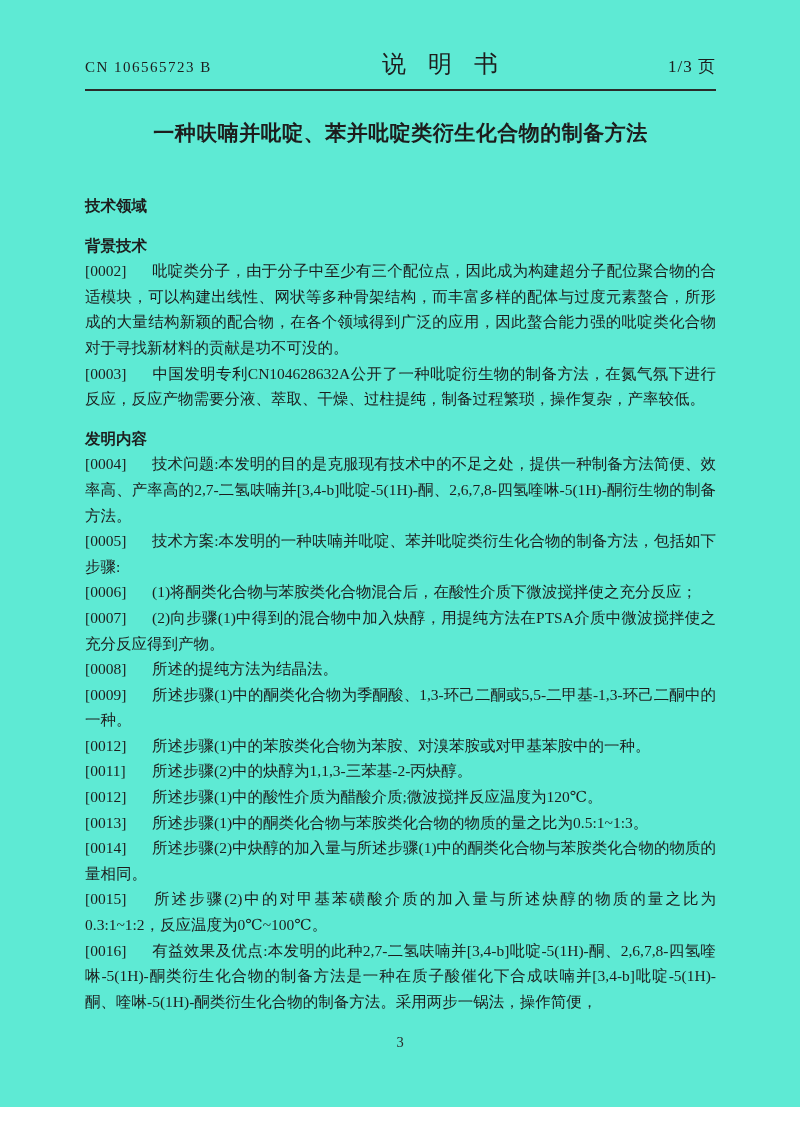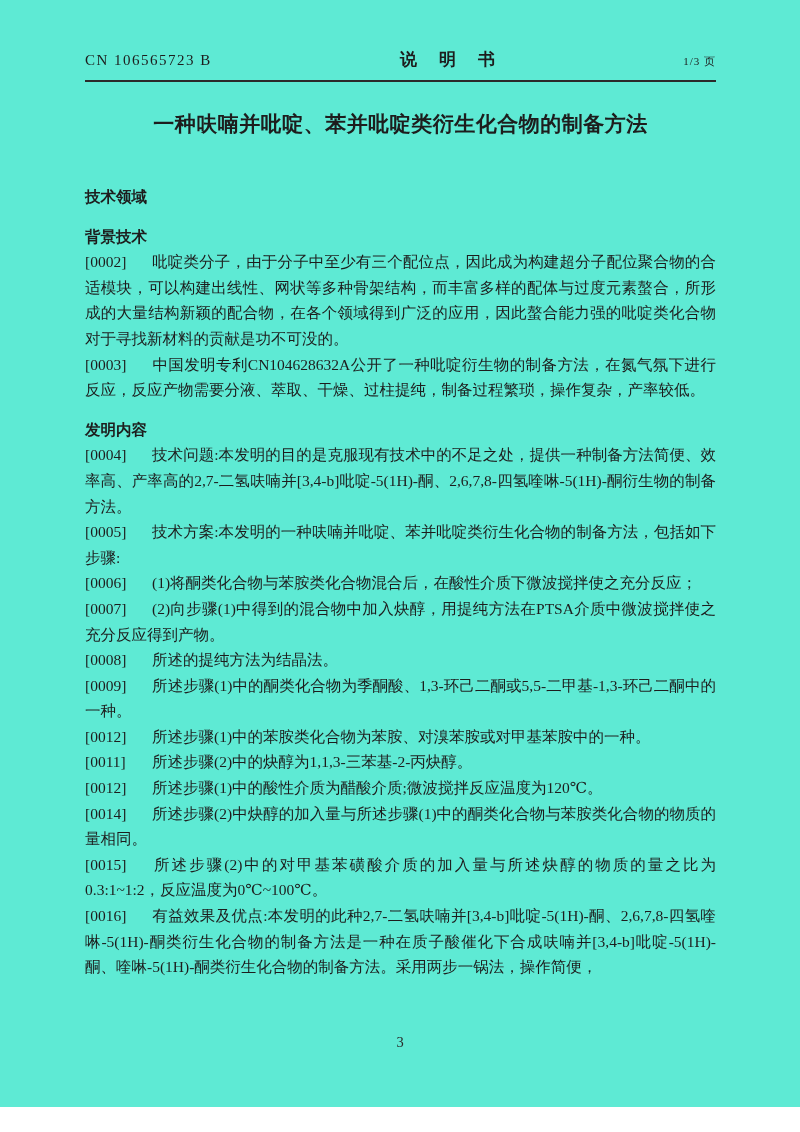--- a/index.html
+++ b/index.html
@@ -21,28 +21,28 @@
     align-items:baseline;
     border-bottom:2px solid #2b2b2b;
     padding-bottom:9px;
   }
   .doc-number {
     font-size:15px;
     letter-spacing:1.5px;
     white-space:nowrap;
   }
   .doc-title {
-    font-size:17px;
-    font-weight:bold;
+    font-size:24px;
+    font-weight:normal;
     letter-spacing:22px;
     padding-left:22px;  
     white-space:nowrap;
   }
   .page-indicator {
-    font-size:11px;
+    font-size:17px;
     letter-spacing:1px;
     white-space:nowrap;
   }
   .patent-title {
     margin:28px 0 0 0;
     text-align:center;
     font-size:21px;
     font-weight:bold;
     letter-spacing:0.5px;
   }
@@ -98,20 +98,21 @@
       <p class="section-heading">发明内容</p>
       <p class="para"><span class="pnum">[0004]</span><span>技术问题:本发明的目的是克服现有技术中的不足之处，提供一种制备方法简便、效率高、产率高的2,7-二氢呋喃并[3,4-b]吡啶-5(1H)-酮、2,6,7,8-四氢喹啉-5(1H)-酮衍生物的制备方法。</span></p>
       <p class="para"><span class="pnum">[0005]</span><span>技术方案:本发明的一种呋喃并吡啶、苯并吡啶类衍生化合物的制备方法，包括如下步骤:</span></p>
       <p class="para"><span class="pnum">[0006]</span><span>(1)将酮类化合物与苯胺类化合物混合后，在酸性介质下微波搅拌使之充分反应；</span></p>
       <p class="para"><span class="pnum">[0007]</span><span>(2)向步骤(1)中得到的混合物中加入炔醇，用提纯方法在PTSA介质中微波搅拌使之充分反应得到产物。</span></p>
       <p class="para"><span class="pnum">[0008]</span><span>所述的提纯方法为结晶法。</span></p>
       <p class="para"><span class="pnum">[0009]</span><span>所述步骤(1)中的酮类化合物为季酮酸、1,3-环己二酮或5,5-二甲基-1,3-环己二酮中的一种。</span></p>
       <p class="para"><span class="pnum">[0012]</span><span>所述步骤(1)中的苯胺类化合物为苯胺、对溴苯胺或对甲基苯胺中的一种。</span></p>
       <p class="para"><span class="pnum">[0011]</span><span>所述步骤(2)中的炔醇为1,1,3-三苯基-2-丙炔醇。</span></p>
       <p class="para"><span class="pnum">[0012]</span><span>所述步骤(1)中的酸性介质为醋酸介质;微波搅拌反应温度为120℃。</span></p>
+      <p class="para"><span class="pnum">[0013]</span><span>所述步骤(1)中的酮类化合物与苯胺类化合物的物质的量之比为0.5:1~1:3。</span></p>
       <p class="para"><span class="pnum">[0014]</span><span>所述步骤(2)中炔醇的加入量与所述步骤(1)中的酮类化合物与苯胺类化合物的物质的量相同。</span></p>
       <p class="para"><span class="pnum">[0015]</span><span>所述步骤(2)中的对甲基苯磺酸介质的加入量与所述炔醇的物质的量之比为0.3:1~1:2，反应温度为0℃~100℃。</span></p>
       <p class="para"><span class="pnum">[0016]</span><span>有益效果及优点:本发明的此种2,7-二氢呋喃并[3,4-b]吡啶-5(1H)-酮、2,6,7,8-四氢喹啉-5(1H)-酮类衍生化合物的制备方法是一种在质子酸催化下合成呋喃并[3,4-b]吡啶-5(1H)-酮、喹啉-5(1H)-酮类衍生化合物的制备方法。采用两步一锅法，操作简便，</span></p>
     </div>
 
   </div>
 
   <div class="page-number">3</div>
 
 </div>

